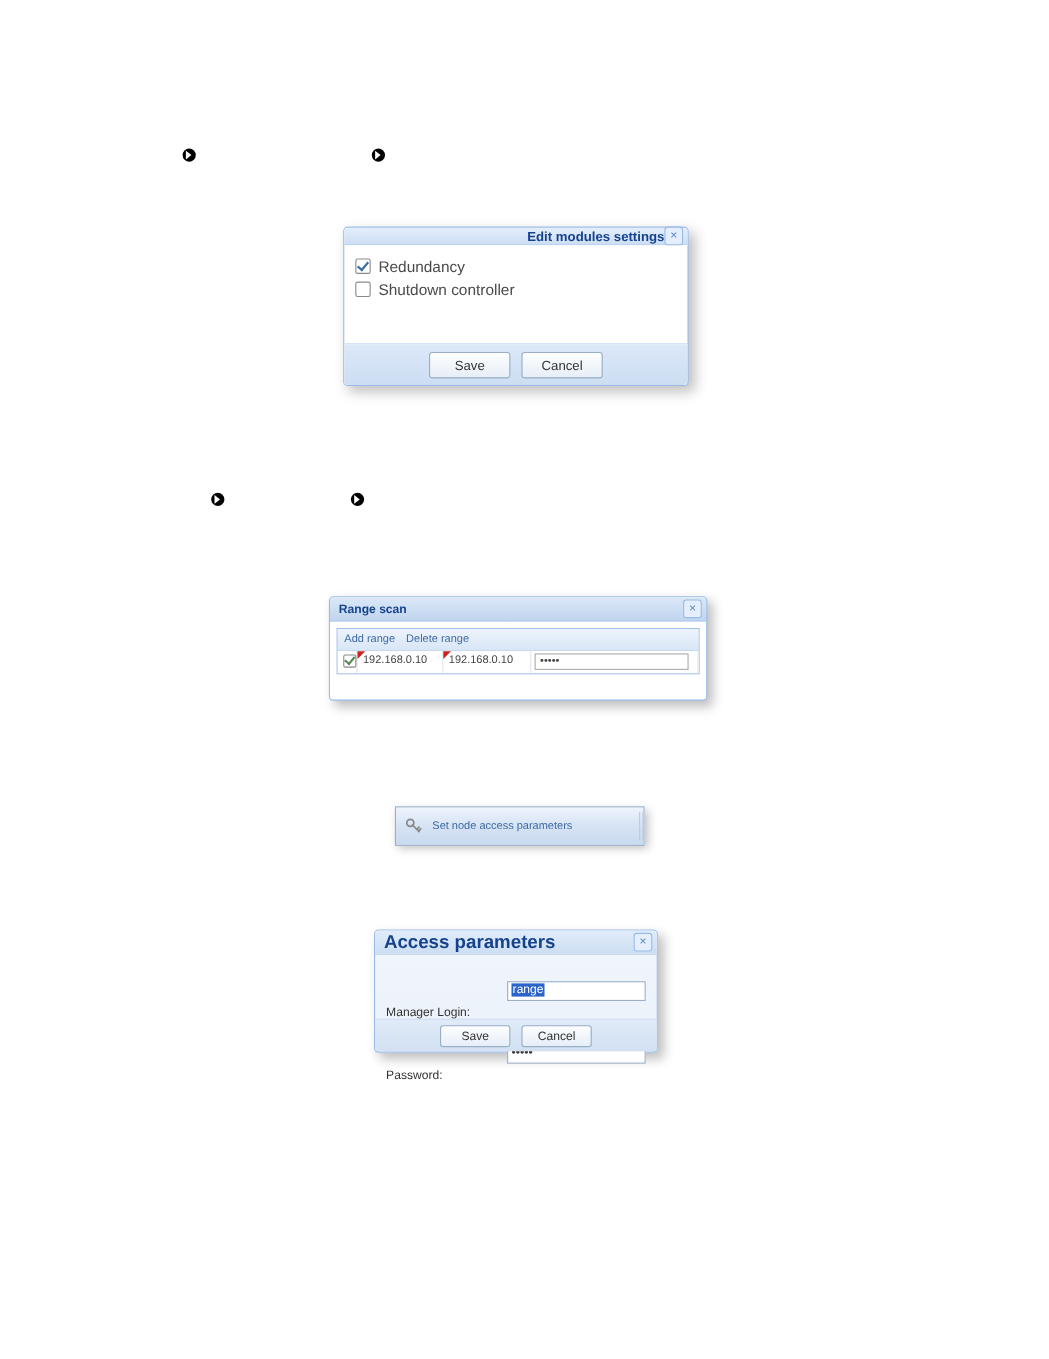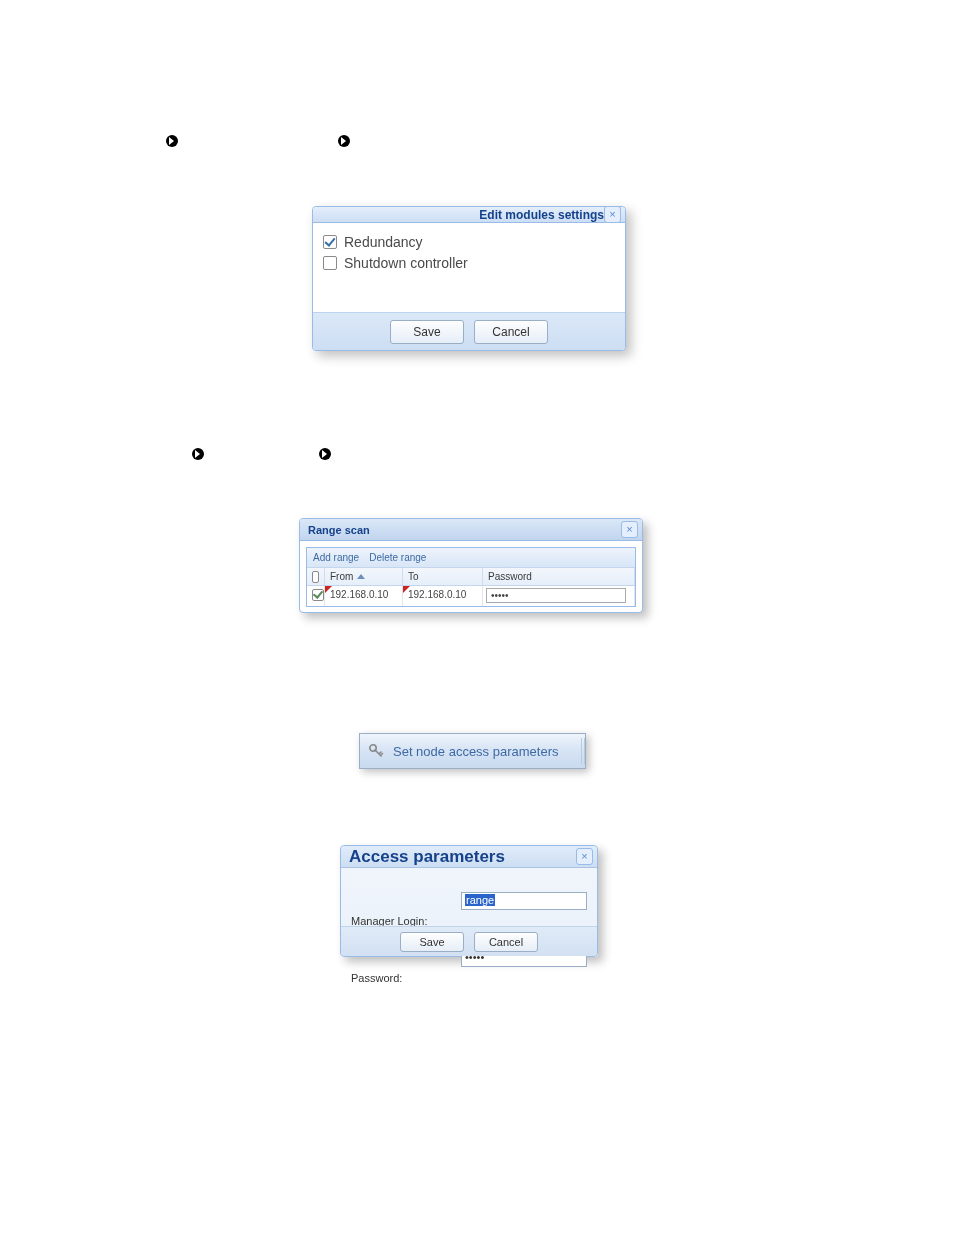--- a/index.html
+++ b/index.html
@@ -129,21 +129,21 @@
       display: flex;
       align-items: center;
       justify-content: center;
       box-shadow: inset 0 1px 0 #fff;
     }
 
     
     .dialog2 {
       position: absolute;
       left: 299px;
-      top: 518px;
+      top: 542px;
       width: 344px;
       height: 95px;
       border: 1px solid #99bbe8;
       border-radius: 4px;
       box-shadow: 5px 5px 10px rgba(0,0,0,0.25);
       background: #fff;
       overflow: hidden;
     }
     .dialog2 .titlebar {
       height: 22px;
@@ -229,21 +229,21 @@
       width: 227px;
       height: 36px;
       background: linear-gradient(to bottom, #eef4fc, #d6e3f4, #c9daef);
       border: 1px solid #9aaec6;
       box-shadow: 3px 3px 8px rgba(0,0,0,0.25);
       display: flex;
       align-items: center;
       padding-left: 8px;
       gap: 9px;
       color: #3d6aa3;
-      font-size: 13px;
+      font-size: 10px;
       cursor: pointer;
     }
     .node-btn .resizer {
       position: absolute; right: 0; top: 4px; bottom: 4px;
       width: 4px;
       border-left: 1px solid #b8cae0;
       border-right: 1px solid #b8cae0;
     }
     .key-icon {
       width: 16px; height: 16px; position: relative;
@@ -342,35 +342,20 @@
 
 <div class="dialog2">
   <div class="titlebar">
     <span class="title">Range scan</span>
     <div class="close-x">×</div>
   </div>
   <div class="inner">
     <div class="toolbar">
       <span>Add range</span>
       <span>Delete range</span>
-    </div>
-    <div class="headrow">
-      <div class="hcell chkcell">
-          <div class="headchk"></div>
-        </div>
-      <div class="hcell" style="width:78px">
-        <span>From</span>
-        <span class="sort-asc"></span>
-      </div>
-      <div class="hcell" style="width:80px">
-        <span>To</span>
-      </div>
-      <div class="hcell" style="flex:1">
-        <span>Password</span>
-      </div>
     </div>
     <div class="datarow">
       <div class="dcell chkcell">
           <div class="rowchk checked"></div>
         </div>
       <div class="dcell" style="width:78px">
         <span class="dirty-flag"></span>
         <span>192.168.0.10</span>
       </div>
       <div class="dcell" style="width:80px">

